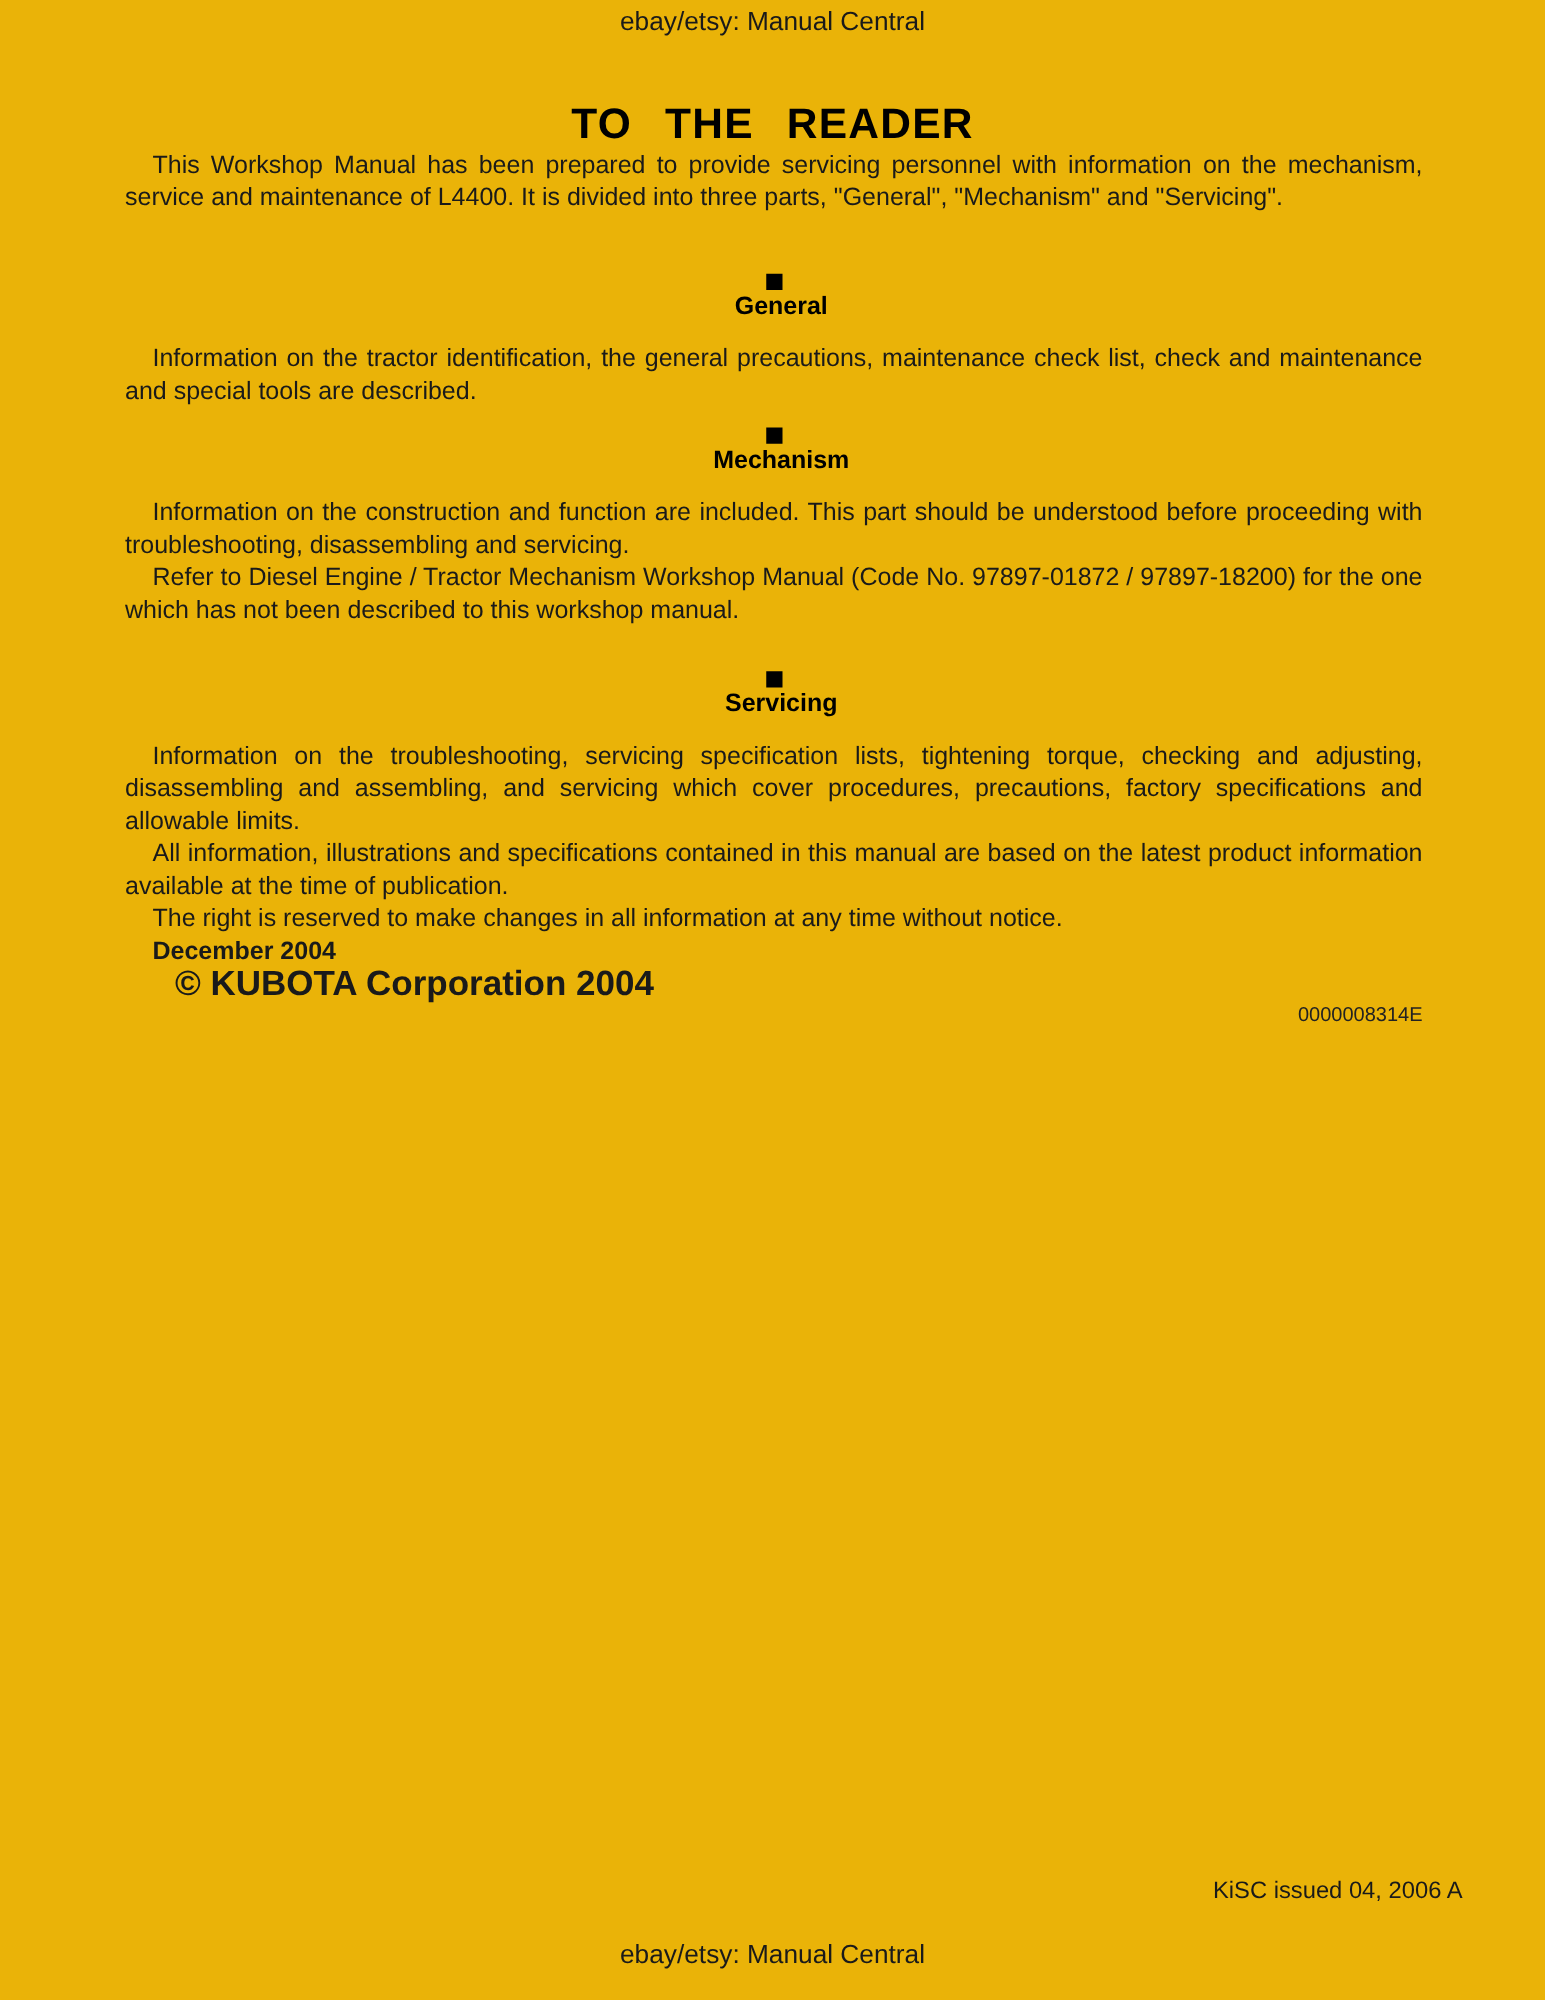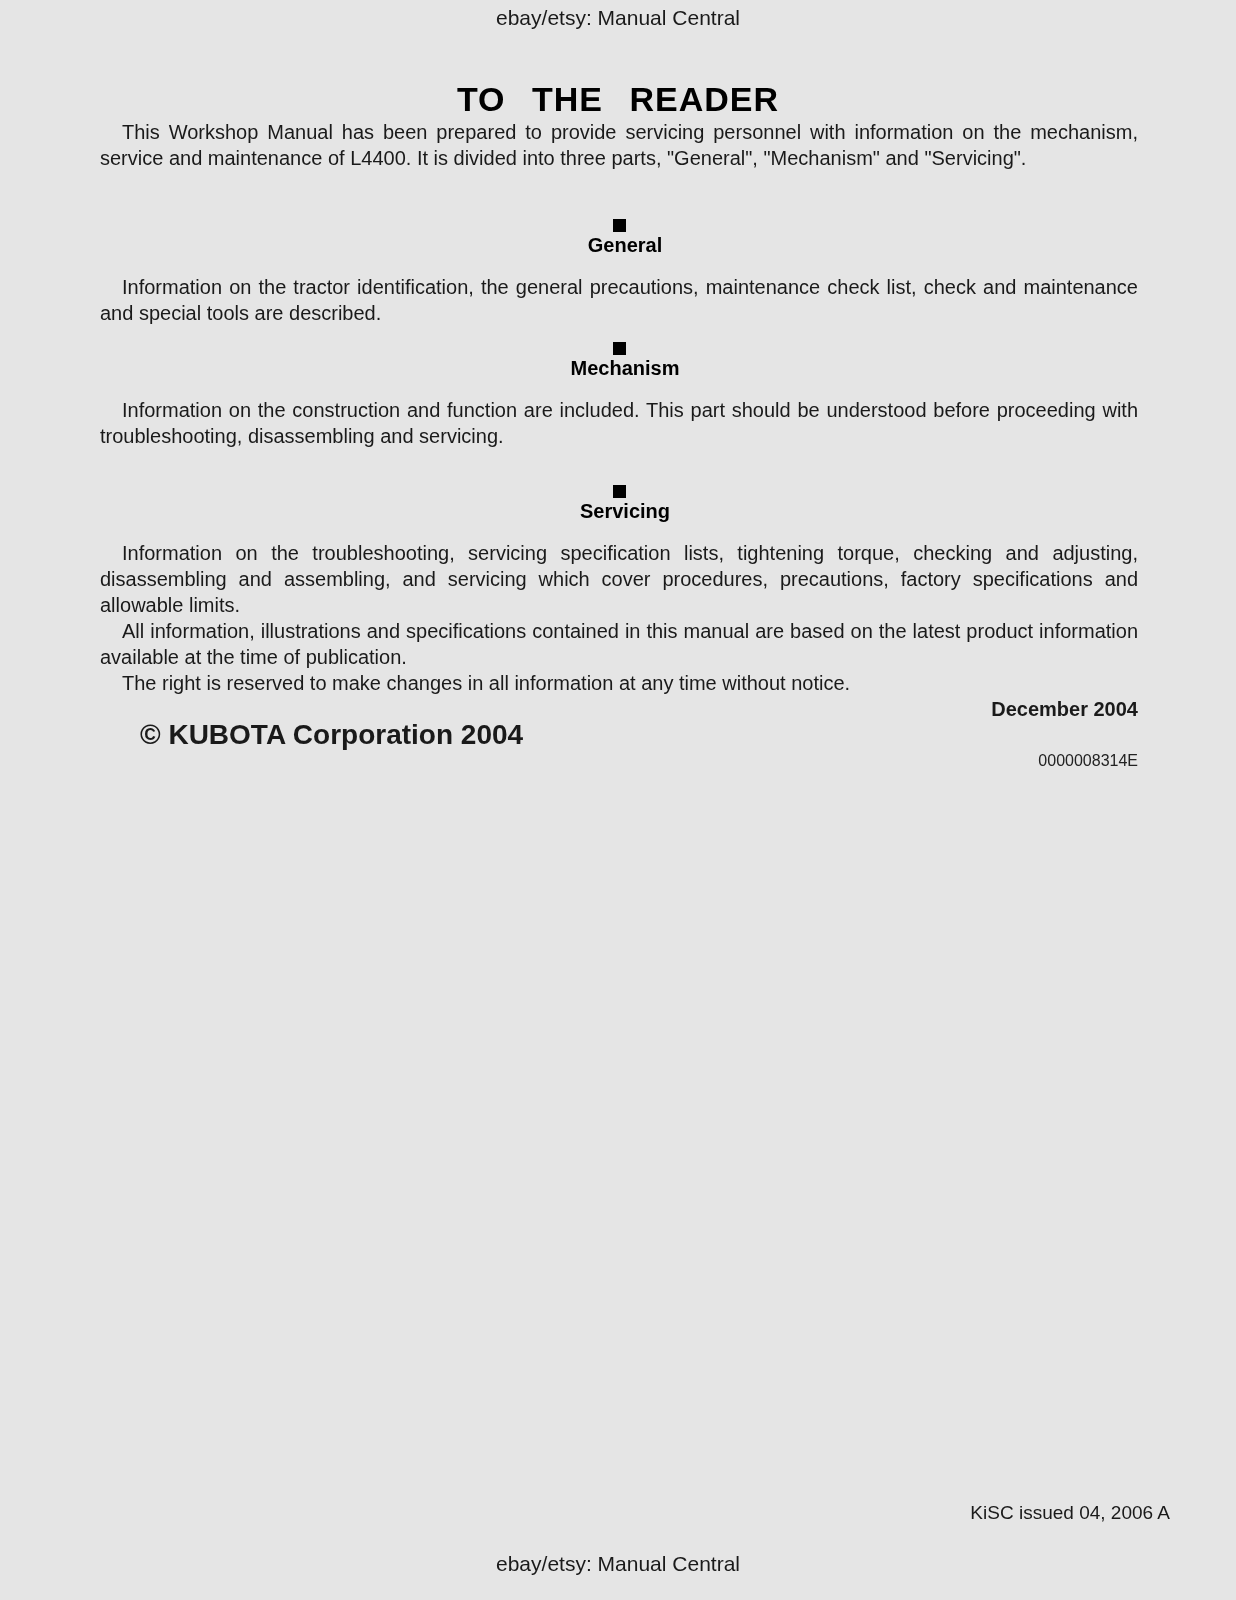--- a/index.html
+++ b/index.html
@@ -4,21 +4,21 @@
 <style>
   html, body {
     margin: 0;
     padding: 0;
     background: #ffffff;
   }
   .page {
     position: relative;
     width: 1236px;
     height: 1600px;
-    background: #e5e5e5;
+    background: #eab308;
     color: #111111;
     font-family: "Liberation Sans", sans-serif;
     overflow: hidden;
   }
   .watermark-top {
     text-align: center;
     padding-top: 6px;
     font-size: 21px;
     color: #1a1a1a;
   }
@@ -65,21 +65,21 @@
     width: 13px;
     height: 13px;
     background: #000000;
     margin-right: 12px;
     flex: 0 0 auto;
   }
   .closing {
     margin-top: 34px;
   }
   .date-line {
-    text-align: right;
+    text-align: left;
     font-weight: bold;
     font-size: 20px;
     margin-top: 58px;
     text-indent: 0;
   }
   .copyright {
     font-weight: bold;
     font-size: 28px;
     margin-top: 46px;
     padding-left: 18px;
@@ -127,20 +127,21 @@
       <span class="bullet"></span>
       <span>General</span>
     </div>
     <p>Information on the tractor identification, the general precautions, maintenance check list, check and maintenance and special tools are described.</p>
 
     <div class="section-heading section-mechanism">
       <span class="bullet"></span>
       <span>Mechanism</span>
     </div>
     <p>Information on the construction and function are included.  This part should be understood before proceeding with troubleshooting, disassembling and servicing.</p>
+    <p>Refer to Diesel Engine / Tractor Mechanism Workshop Manual (Code No. 97897-01872 / 97897-18200) for the one which has not been described to this workshop manual.</p>
 
     <div class="section-heading section-servicing">
       <span class="bullet"></span>
       <span>Servicing</span>
     </div>
     <p>Information on the troubleshooting, servicing specification lists, tightening torque, checking and adjusting, disassembling and assembling, and servicing which cover procedures, precautions, factory specifications and allowable limits.</p>
 
     <p class="closing">All information, illustrations and specifications contained in this manual are based on the latest product information available at the time of publication.</p>
     <p>The right is reserved to make changes in all information at any time without notice.</p>
 

